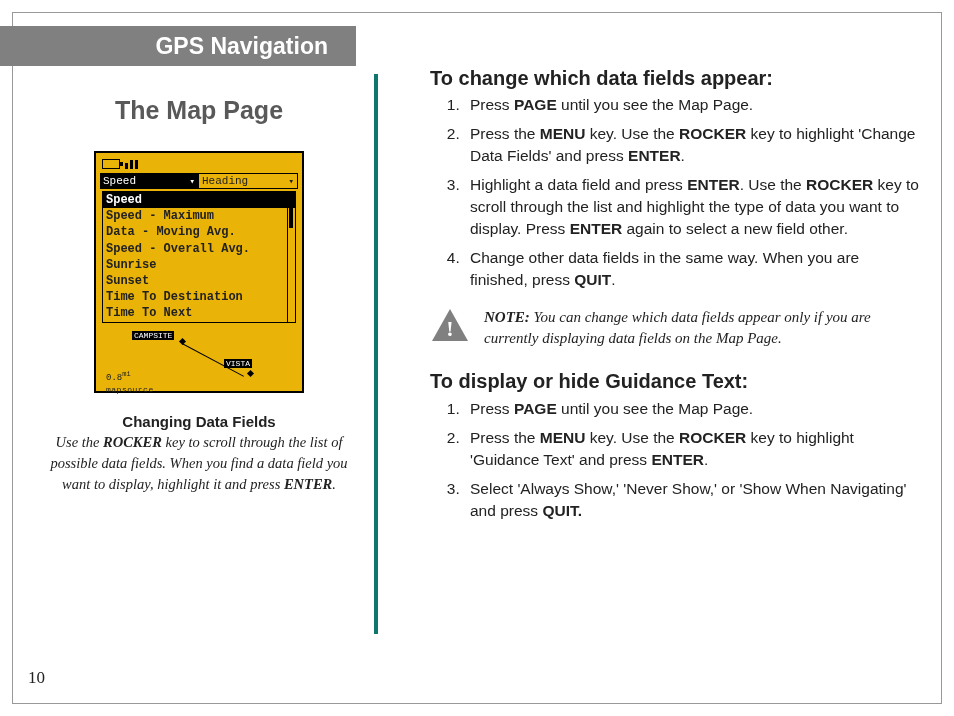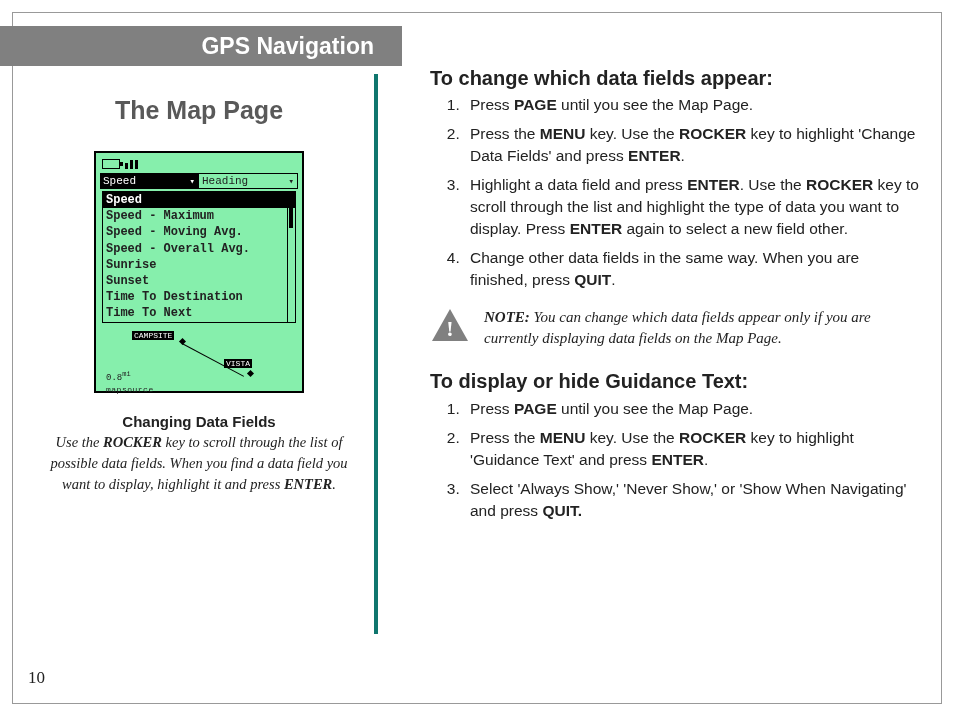--- a/index.html
+++ b/index.html
@@ -14,21 +14,21 @@
   }
   .outer-border {
     position: absolute;
     top: 12px; left: 12px; right: 12px; bottom: 12px;
     border: 1px solid #999;
   }
   .header-bar {
     position: absolute;
     top: 26px;
     left: 0;
-    width: 402px;
+    width: 356px;
     height: 40px;
     background: #808080;
     color: #fff;
     font-size: 23px;
     font-weight: 600;
     display: flex;
     align-items: center;
     justify-content: flex-end;
     padding-right: 28px;
   }
@@ -46,21 +46,21 @@
     font-size: 25px;
     font-weight: 700;
     color: #595959;
     margin-top: 22px;
     margin-bottom: 26px;
   }
   .device-figure {
     width: 210px;
     margin: 0 auto 18px auto;
     border: 2px solid #000;
-    background: #86efac;
+    background: #eab308;
     padding: 4px;
     text-align: left;
     font-family: "Courier New", monospace;
   }
   .dev-status {
     display:flex;
     gap:5px;
     padding: 2px 2px 4px 2px;
     align-items:center;
   }
@@ -182,21 +182,21 @@
           <span class="tab-arrow">▾</span>
         </div>
       <div class="dev-tab">
           <span>Heading</span>
           <span class="tab-arrow">▾</span>
         </div>
     </div>
     <div class="dev-list">
       <div class="hl">Speed</div>
       <div>Speed - Maximum</div>
-      <div>Speed - Moving Avg.</div>
+      <div>Data - Moving Avg.</div>
       <div>Speed - Overall Avg.</div>
       <div>Sunrise</div>
       <div>Sunset</div>
       <div>Time To Destination</div>
       <div>Time To Next</div>
       <div class="dev-scroll"></div>
     </div>
     <div class="dev-map">
       <span class="wp" style="left:30px;top:6px;">CAMPSITE</span>
       <span class="wp-dot" style="left:78px;top:14px;"></span>

